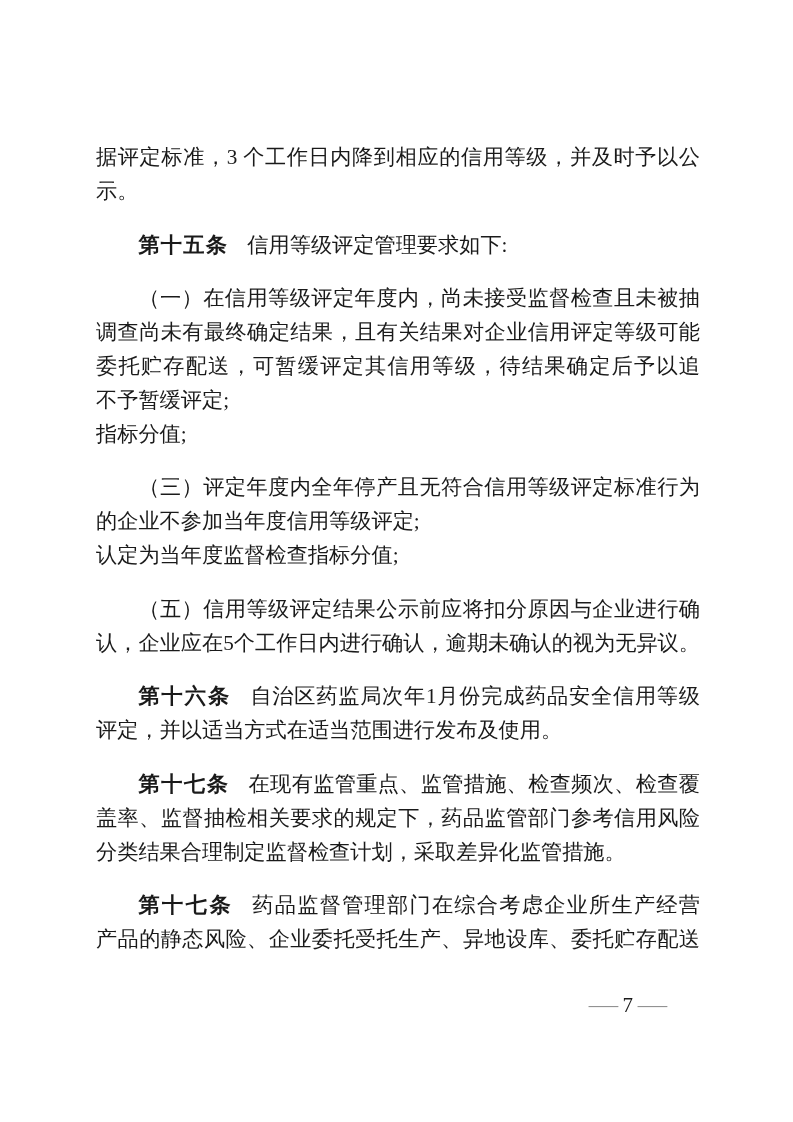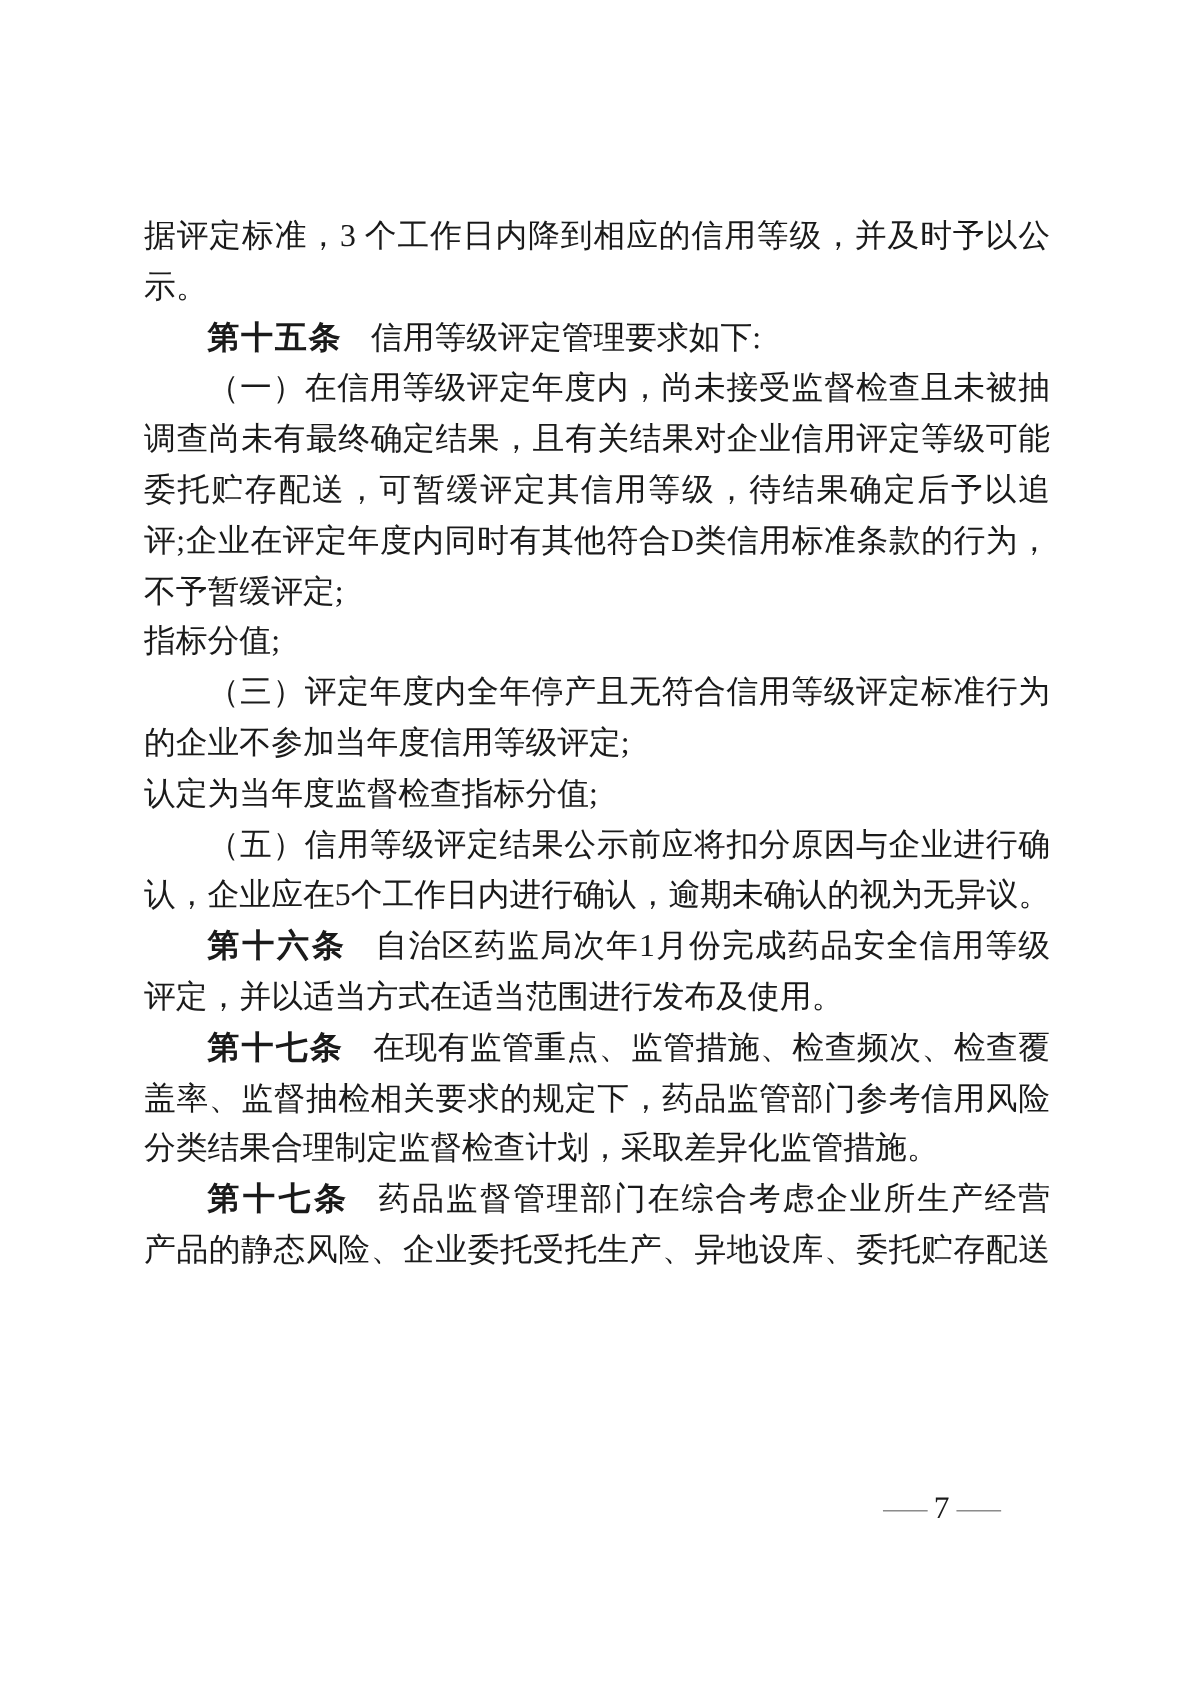--- a/index.html
+++ b/index.html
@@ -28,20 +28,21 @@
   .line {
     text-align: justify;
     text-justify: inter-character;
     white-space: normal;
   }
   .line.fill {
     text-align-last: justify;
   }
   .line.indent {
     text-indent: 2em;
+    margin-top: 20px;
   }
   .art {
     font-weight: 700;
     margin-right: 0.9em;
     letter-spacing: 0.06em;
   }
   .footer {
     position: absolute;
     top: 993px;
     right: 121px;
@@ -64,21 +65,20 @@
 <body>
 
 <div class="page">
   <div class="content">
     <div class="line fill"><span>据评定标准，3 个工作日内降到相应的信用等级，并及时予以公</span></div>
     <div class="line"><span>示。</span></div>
     <div class="line indent"><span class="art">第十五条</span><span>信用等级评定管理要求如下:</span></div>
     <div class="line indent fill"><span>（一）在信用等级评定年度内，尚未接受监督检查且未被抽</span></div>
     <div class="line fill"><span>调查尚未有最终确定结果，且有关结果对企业信用评定等级可能</span></div>
     <div class="line fill"><span>委托贮存配送，可暂缓评定其信用等级，待结果确定后予以追</span></div>
-    <div class="line fill"><span>评;企业在评定年度内同时有其他符合D类信用标准条款的行为，</span></div>
     <div class="line"><span>不予暂缓评定;</span></div>
     <div class="line"><span>指标分值;</span></div>
     <div class="line indent fill"><span>（三）评定年度内全年停产且无符合信用等级评定标准行为</span></div>
     <div class="line"><span>的企业不参加当年度信用等级评定;</span></div>
     <div class="line"><span>认定为当年度监督检查指标分值;</span></div>
     <div class="line indent fill"><span>（五）信用等级评定结果公示前应将扣分原因与企业进行确</span></div>
     <div class="line fill"><span>认，企业应在5个工作日内进行确认，逾期未确认的视为无异议。</span></div>
     <div class="line indent fill"><span class="art">第十六条</span><span>自治区药监局次年1月份完成药品安全信用等级</span></div>
     <div class="line"><span>评定，并以适当方式在适当范围进行发布及使用。</span></div>
     <div class="line indent fill"><span class="art">第十七条</span><span>在现有监管重点、监管措施、检查频次、检查覆</span></div>

